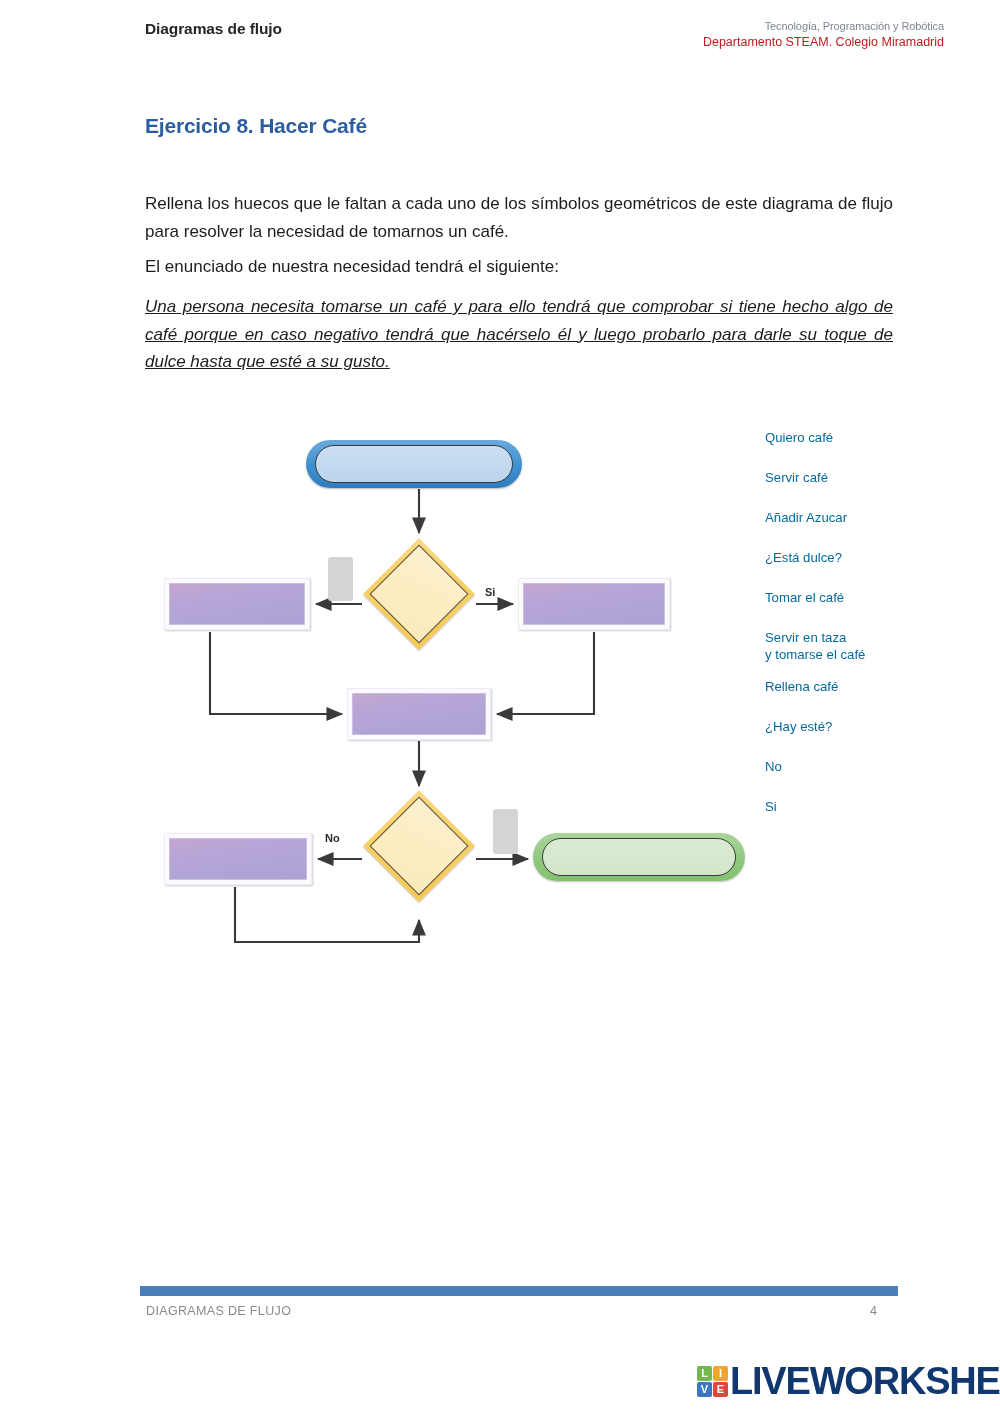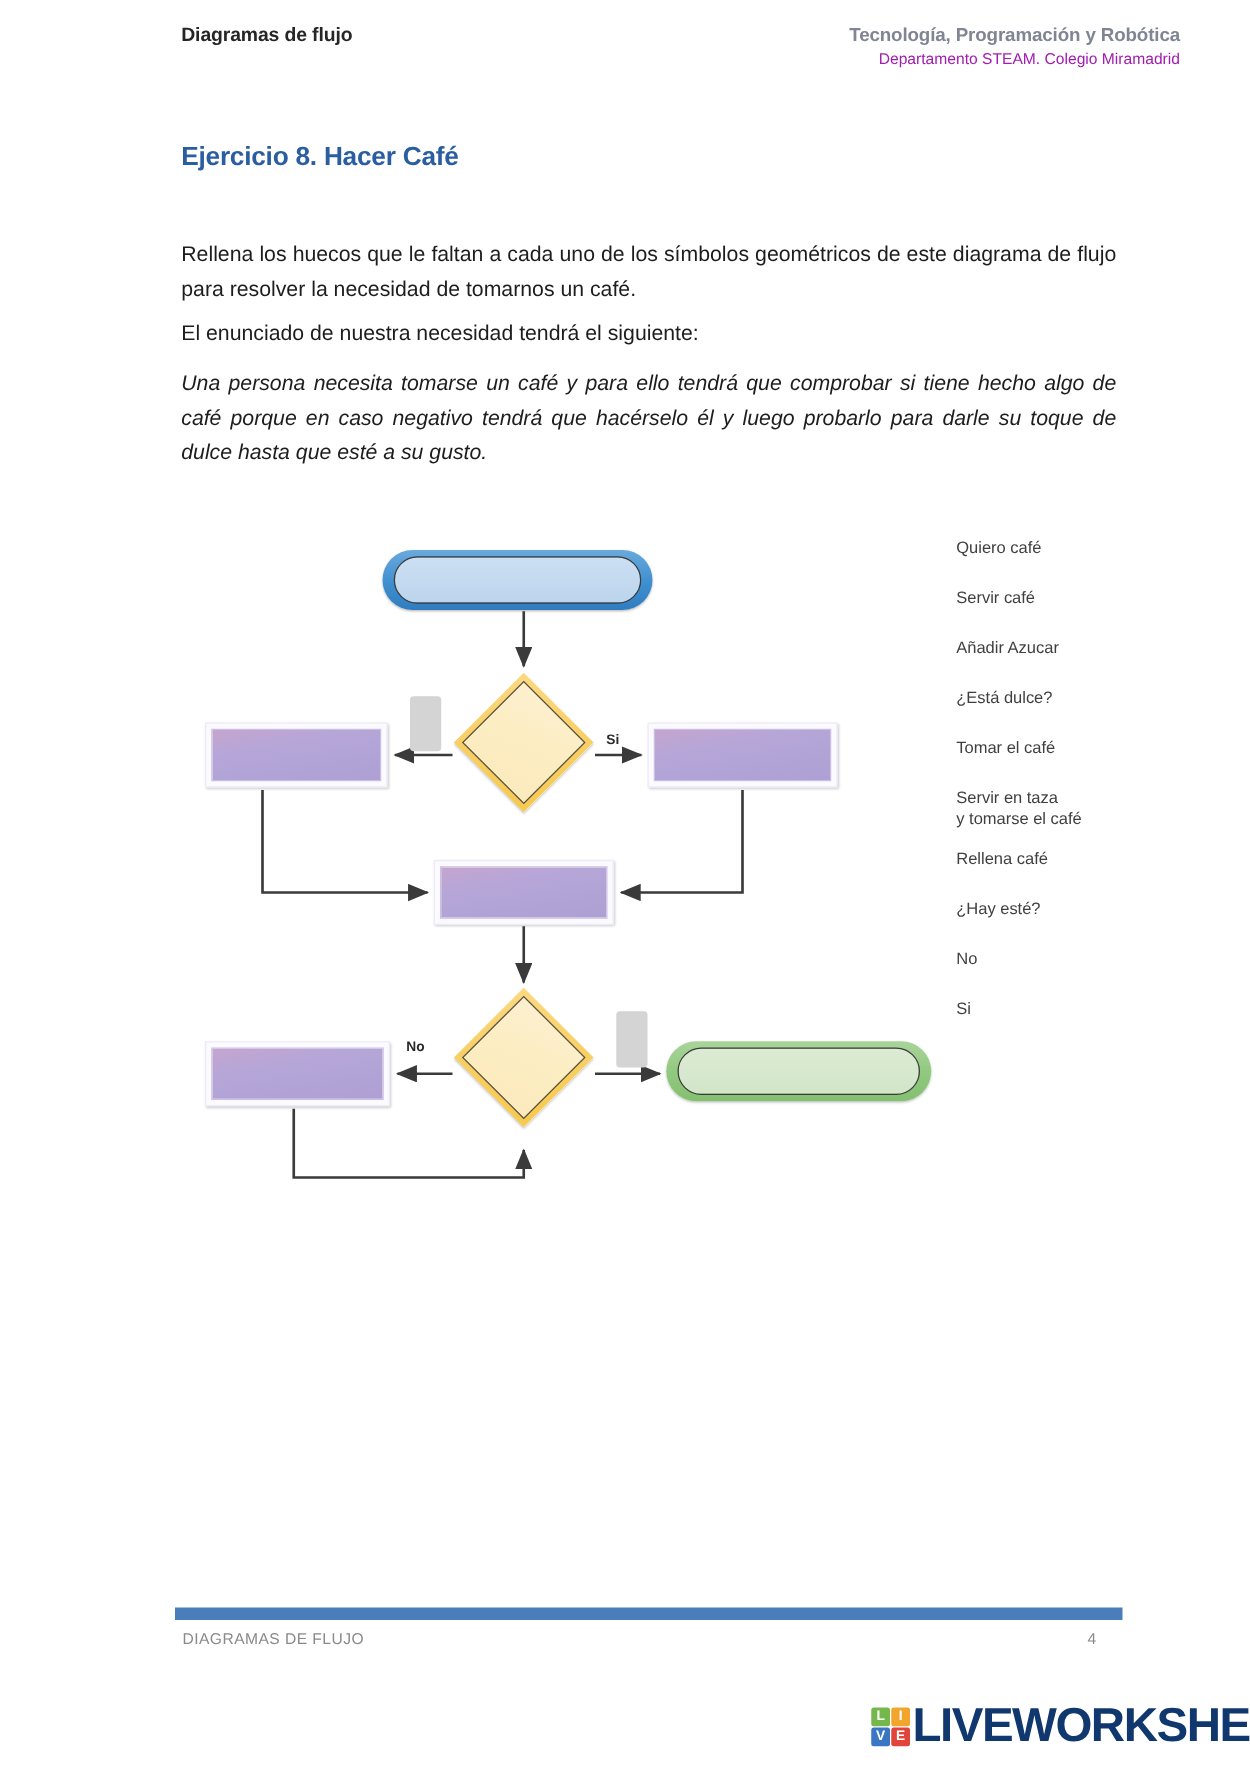--- a/index.html
+++ b/index.html
@@ -30,29 +30,29 @@
     font-weight: bold;
     color: #262626;
     letter-spacing: -0.1px;
   }
   .hdr-right {
     position: absolute;
     right: 56px; top: 20px;
     text-align: right;
   }
   .hdr-right-title {
-    font-size: 15px;
-    font-weight: bold;
+    font-size: 11px;
+    font-weight: normal;
     color: #7f8593;
     letter-spacing: -0.1px;
     white-space: nowrap;
   }
   .hdr-right-sub {
     font-size: 12.5px;
-    color: #a21caf;
+    color: #b91c1c;
     margin-top: 3px;
     white-space: nowrap;
   }
 
   
   .exercise-title {
     position: absolute;
     left: 145px; top: 114px;
     font-size: 21px;
     font-weight: bold;
@@ -66,20 +66,21 @@
     font-size: 17px;
     line-height: 1.62;
     color: #1d1d1d;
     text-align: justify;
   }
   .para.p1 { top: 190px; }
   .para.p2 { top: 253px; }
   .para.p3 {
     top: 293px;
     font-style: italic;
+    text-decoration: underline;
   }
 
   
   .flow-canvas {
     position: absolute;
     left: 0; top: 0;
     width: 1000px;
     height: 1413px;
     pointer-events: none;
   }
@@ -185,21 +186,21 @@
   .label-no { left: 325px; top: 832px; }
 
   
   .word-bank {
     position: absolute;
     left: 765px; top: 430px;
     width: 175px;
   }
   .bank-item {
     font-size: 13.2px;
-    color: #404040;
+    color: #0369a1;
     line-height: 1.22;
     margin-bottom: 24px;
     white-space: pre-line;
     font-family: "Liberation Sans", sans-serif;
   }
   .bank-item.two-line { margin-bottom: 16px; }
 
   
   .footer-rule {
     position: absolute;

